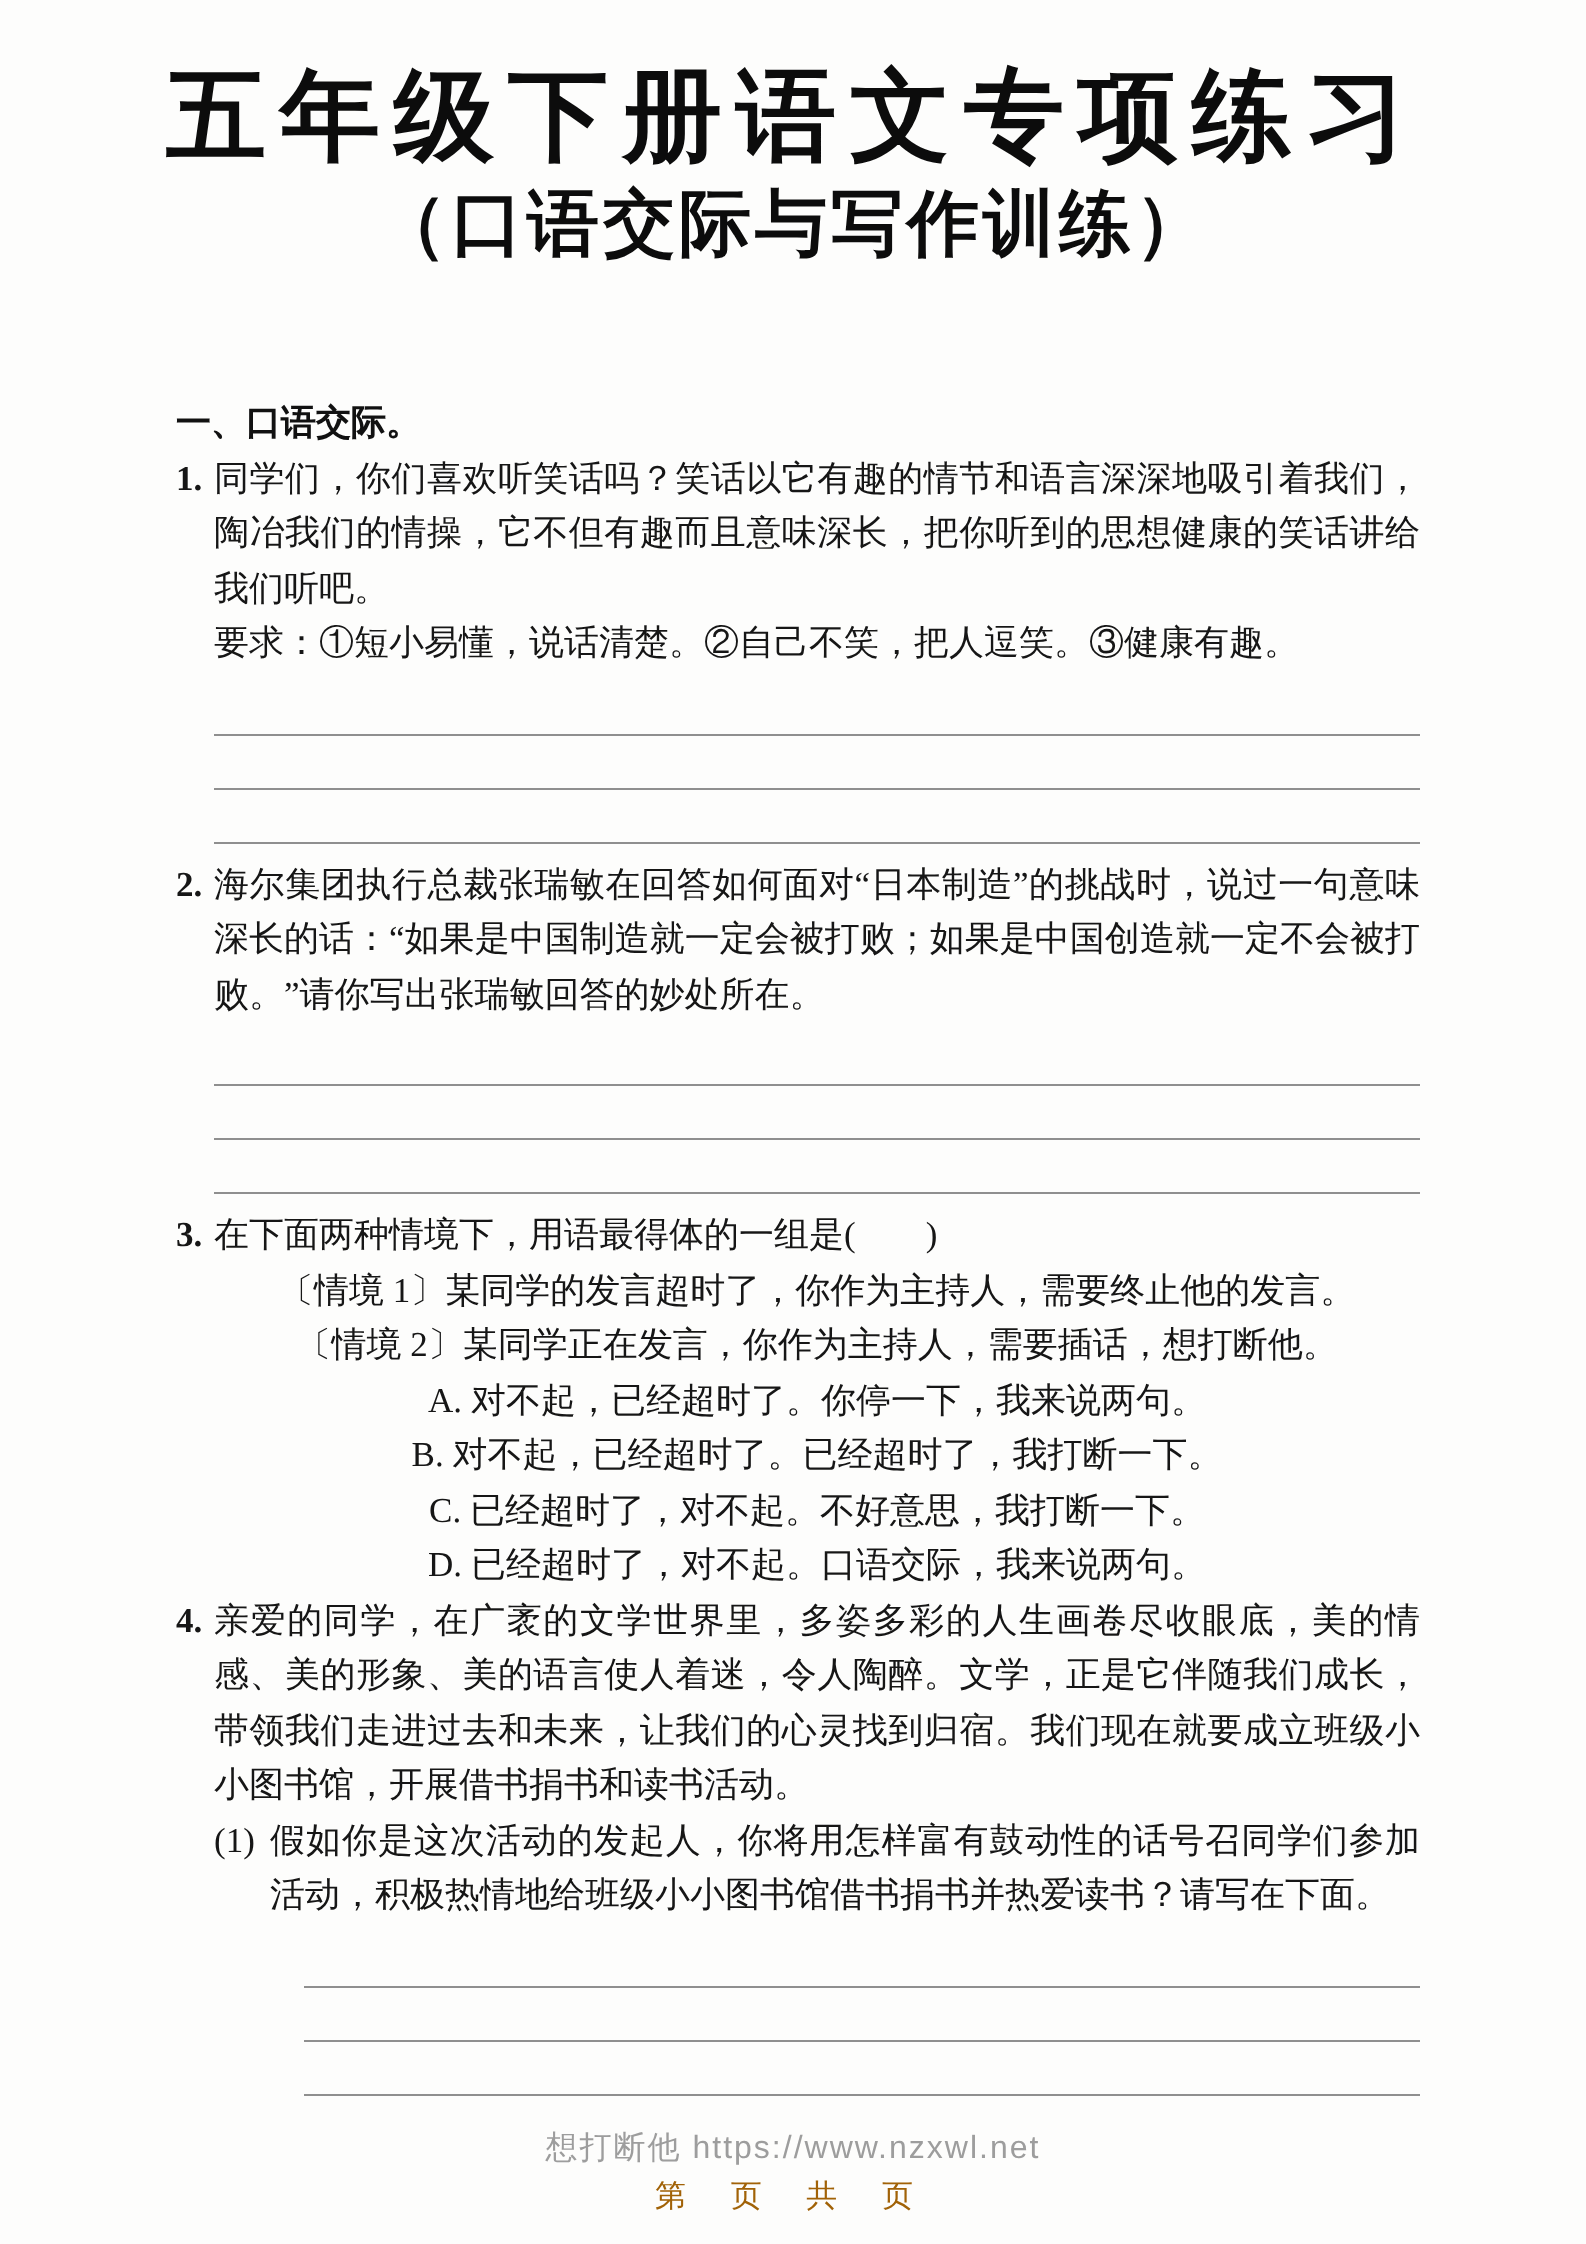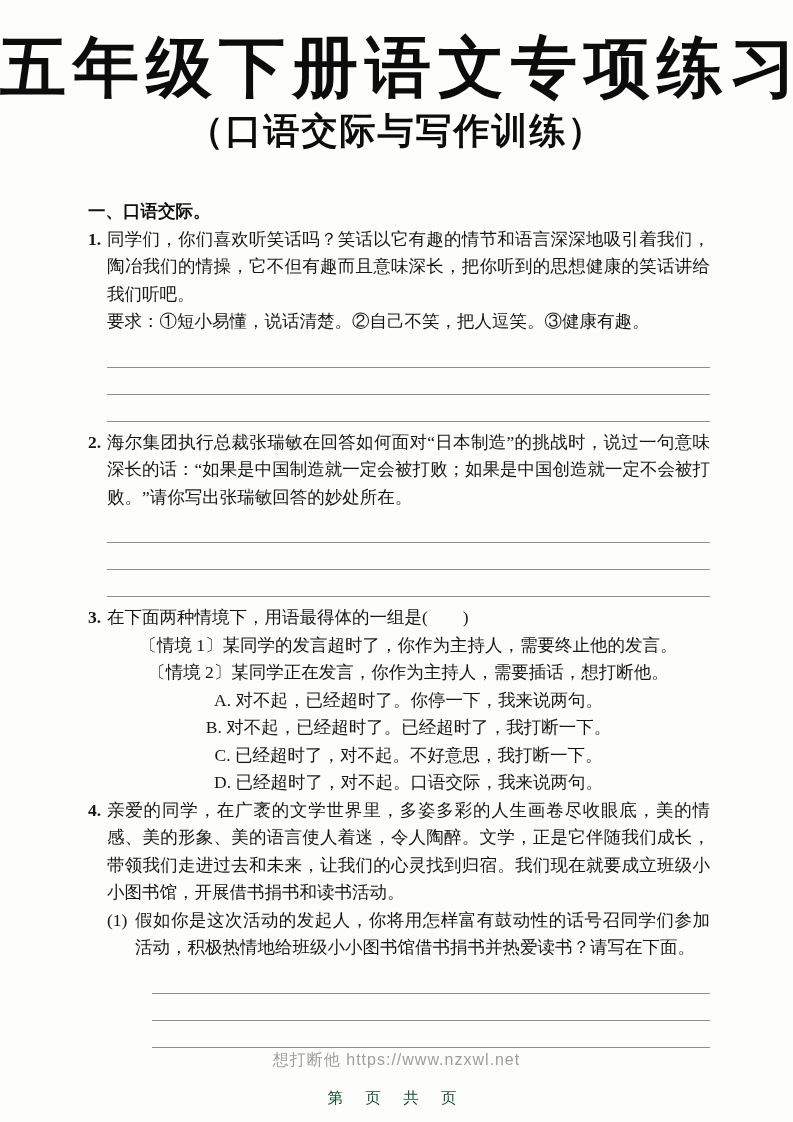--- a/index.html
+++ b/index.html
@@ -15,21 +15,21 @@
   }
   
   .title-block {
     text-align: center;
     padding-top: 28px;
     font-family: "Liberation Sans", sans-serif;
     font-weight: 900;
     color: #0c0c0c;
   }
   .doc-title {
-    font-size: 66px;
+    font-size: 50px;
     letter-spacing: 7px;
     line-height: 1.2;
     white-space: nowrap;
   }
   .doc-subtitle {
     font-size: 36px;
     letter-spacing: 2px;
     white-space: nowrap;
   }
   
@@ -76,23 +76,23 @@
     bottom: 13px;
     text-align: center;
     font-family: "Liberation Sans", sans-serif;
   }
   .watermark {
     color: #9d9d9d;
     font-size: 16px;
     letter-spacing: 1px;
   }
   .page-label {
-    color: #14532d;
+    color: #a16207;
     font-size: 15.5px;
-    margin-top: 17px;
+    margin-top: 3px;
     letter-spacing: 9px;
   }
 </style>
 </head>
 <body>
 
 <div class="page">
 
   <div class="title-block">
     <div class="doc-title">五年级下册语文专项练习</div>

